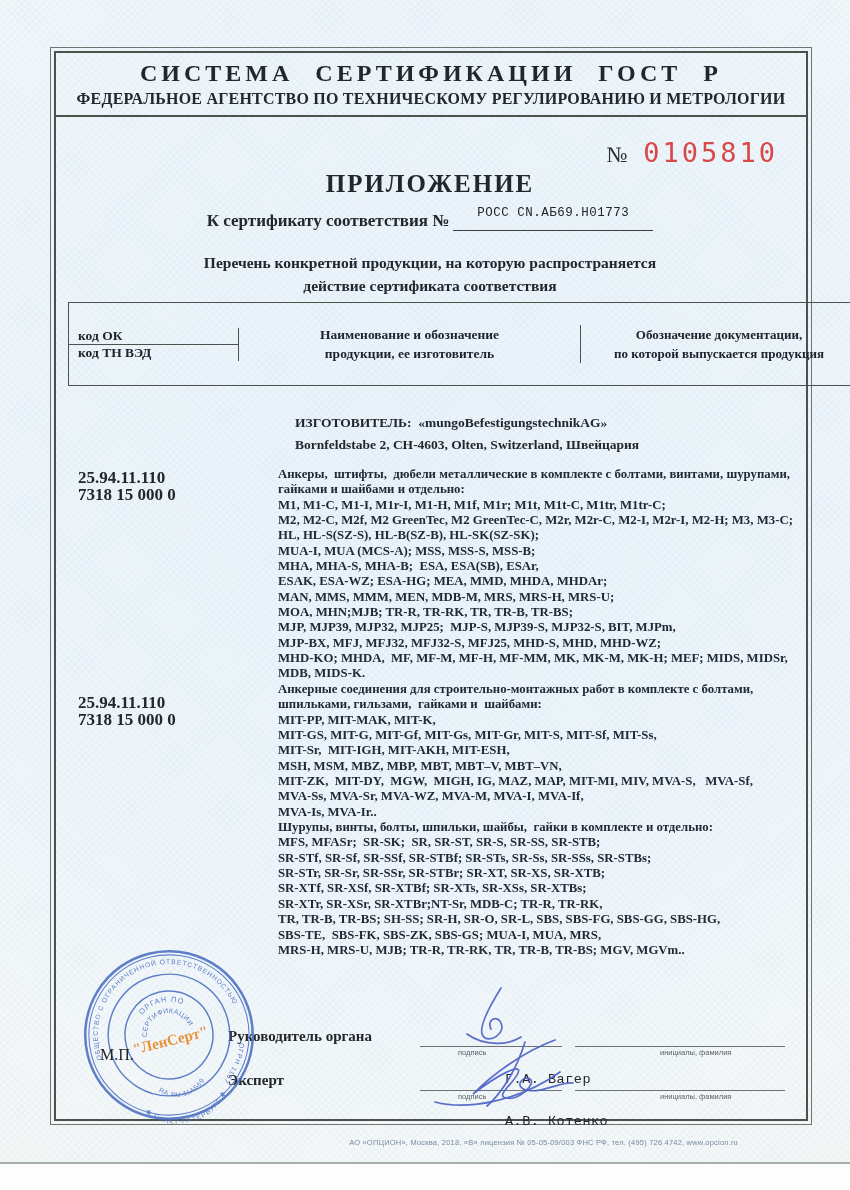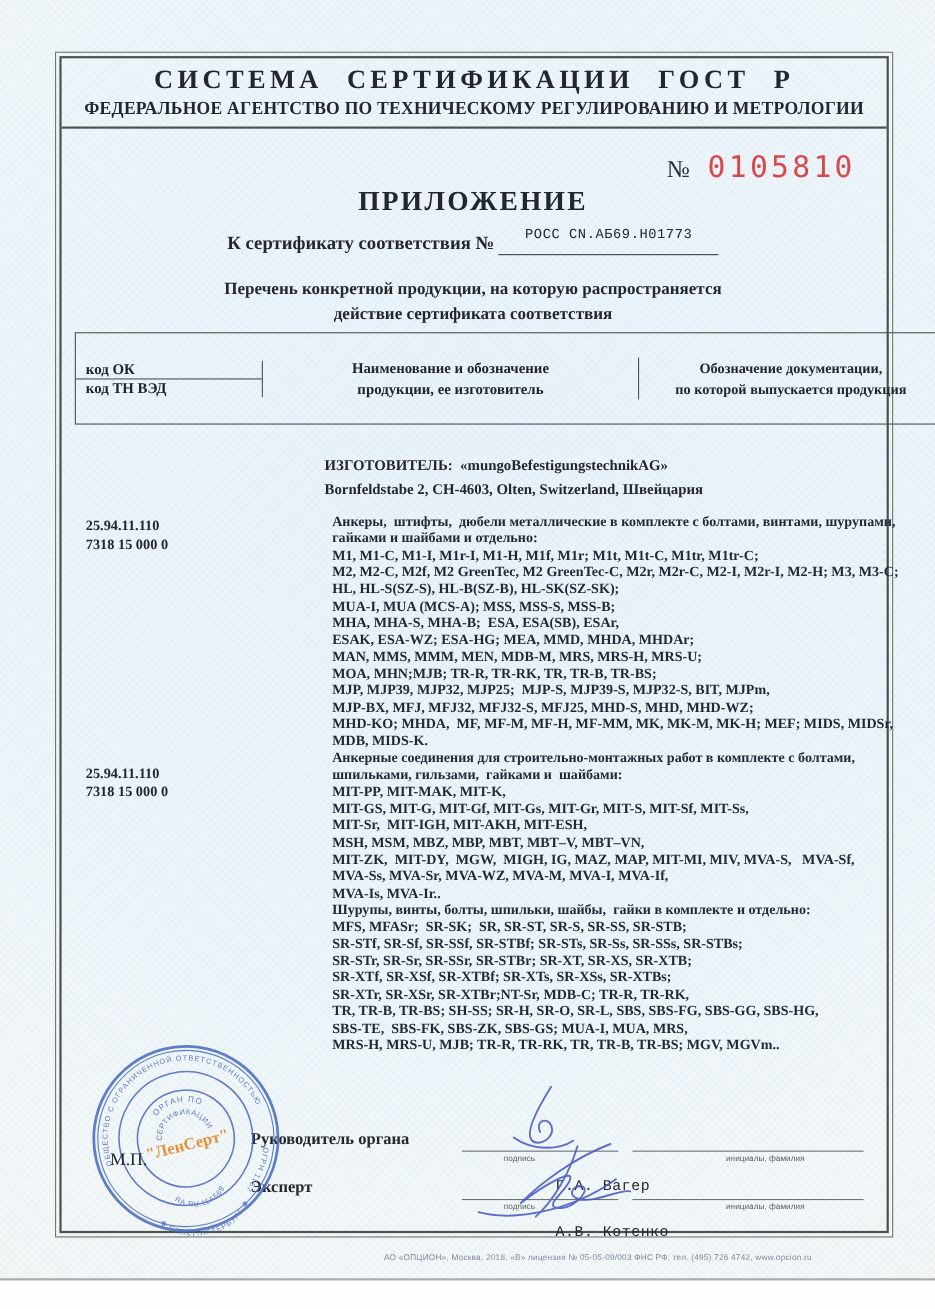--- a/index.html
+++ b/index.html
@@ -34,24 +34,24 @@
   .cert-num-wrap{width:200px;border-bottom:1.5px solid #3a3d42;margin-left:4px;text-align:center;}
   .cert-number{display:inline-block;transform:translateY(-10px);font-family:"Liberation Mono", monospace;font-size:12.5px;letter-spacing:0.5px;color:#23262b;}
   .subject{position:absolute;left:50px;top:251px;width:760px;text-align:center;font-weight:bold;font-size:15.5px;line-height:23px;color:#23262b;}
   .ptable{position:absolute;left:68px;top:302px;width:790px;height:84px;border:1.5px solid #4c514d;display:flex;box-sizing:border-box;align-items:center;}
   .ptable .c1{width:170px;border-right:1.5px solid #4c514d;display:flex;flex-direction:column;box-sizing:border-box;}
   .ptable .c1 .half{flex:1;display:flex;align-items:center;padding-left:9px;font-weight:bold;font-size:13.5px;}
   .ptable .c1 .half.top{border-bottom:1.2px solid #4c514d;}
   .ptable .c2{width:342px;border-right:1.5px solid #4c514d;display:flex;flex-direction:column;align-items:center;justify-content:center;font-weight:bold;font-size:13.5px;line-height:19px;text-align:center;box-sizing:border-box;}
   .ptable .c3{flex:1;display:flex;flex-direction:column;align-items:center;justify-content:center;font-weight:bold;font-size:13px;line-height:19px;text-align:center;box-sizing:border-box;}
   .manufacturer{position:absolute;left:295px;top:412px;font-size:13.5px;font-weight:bold;line-height:22px;color:#23262b;}
-  .codes{position:absolute;left:78px;width:160px;font-weight:bold;font-size:13px;line-height:17px;color:#23262b;}
+  .codes{position:absolute;left:78px;width:160px;font-weight:bold;font-size:17px;line-height:17px;color:#23262b;}
   .codes.g1{top:469px;}
   .codes.g2{top:694px;}
-  .plines{position:absolute;left:278px;width:505px;font-weight:bold;font-size:12.8px;line-height:15.35px;color:#222936;margin-left:24px;}
+  .plines{position:absolute;left:278px;width:505px;font-weight:bold;font-size:12.8px;line-height:15.35px;color:#222936;}
   .plines.g1{top:467px;}
   .plines.g2{top:682px;}
   .pline{white-space:pre;}
   .sig-label{position:absolute;font-weight:bold;font-size:15px;color:#23262b;}
   .sig-line{position:absolute;border-bottom:1px solid #6d7176;height:1px;}
   .sig-sub{position:absolute;font-family:"Liberation Sans", sans-serif;font-size:7.5px;color:#5a5e63;}
   .sig-name{position:absolute;font-family:"Liberation Mono", monospace;font-size:13.5px;letter-spacing:0.5px;color:#23262b;margin-top:44px;}
   .mp{position:absolute;left:100px;top:1046px;font-size:16px;color:#23262b;z-index:5;}
   .stamp{position:absolute;left:70px;top:946px;width:198px;height:178px;transform:rotate(-14deg);opacity:0.88;z-index:3;}
   .sig-overlay{position:absolute;left:405px;top:980px;width:230px;height:140px;z-index:4;}

